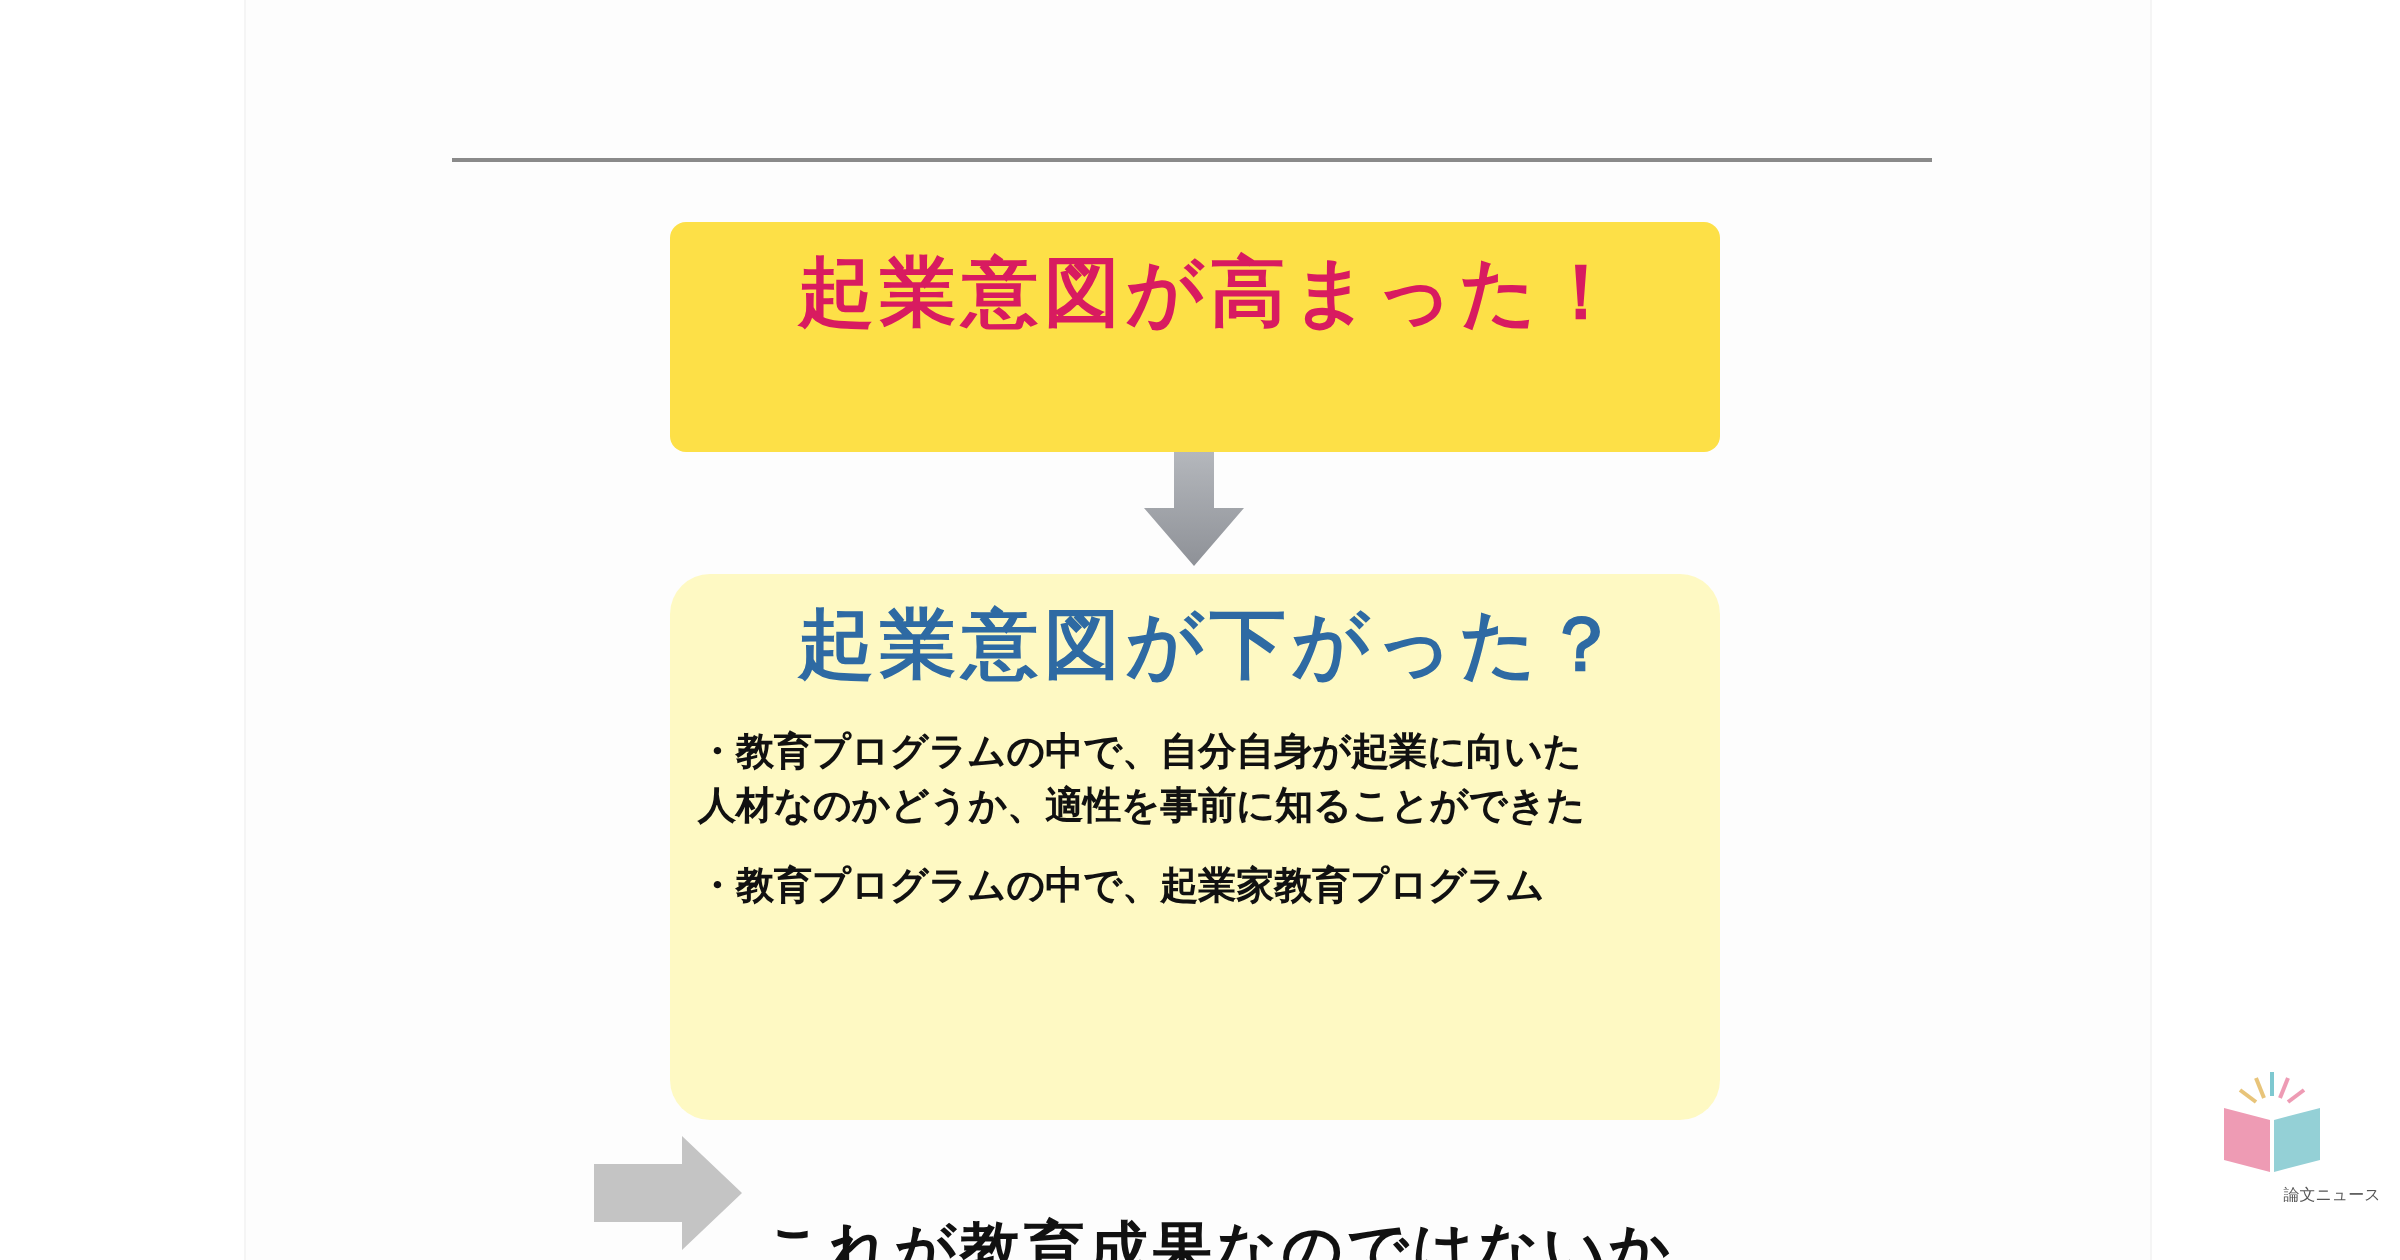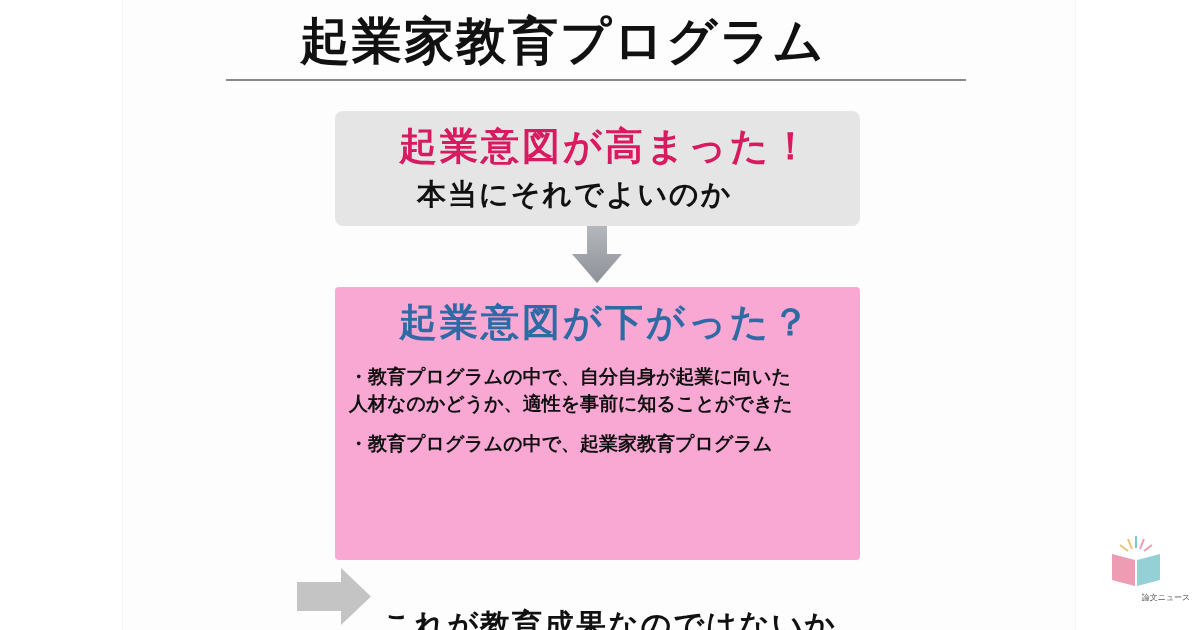--- a/index.html
+++ b/index.html
@@ -19,38 +19,38 @@
       position: absolute; left: 300px; top: 6px; width: 600px; height: 70px;
       font-size: 50px; font-weight: bold; color: #111111; letter-spacing: 2px;
       white-space: nowrap; line-height: 70px;
     }
     .title-rule {
       position: absolute; left: 226px; top: 79px; width: 740px; height: 2px;
       background: #8a8a8a;
     }
     .box-top {
       position: absolute; left: 335px; top: 111px; width: 525px; height: 115px;
-      background: #e5e5e5; border-radius: 8px;
+      background: #fde047; border-radius: 8px;
     }
     .box-top .heading {
       position: absolute; left: 64px; top: 10px;
       font-size: 38px; font-weight: bold; color: #d81b60; letter-spacing: 3px;
       white-space: nowrap;
     }
     .box-top .sub {
       position: absolute; left: 82px; top: 64px;
       font-size: 29px; font-weight: bold; color: #111111; letter-spacing: 2px;
       white-space: nowrap;
     }
     .arrow-down {
       position: absolute; left: 572px; top: 226px; width: 50px; height: 58px;
     }
     .box-bottom {
       position: absolute; left: 335px; top: 287px; width: 525px; height: 273px;
-      background: #f9a8d4; border-radius: 4px;
+      background: #fef9c3; border-radius: 20px;
     }
     .box-bottom .heading {
       position: absolute; left: 64px; top: 10px;
       font-size: 38px; font-weight: bold; color: #2e6aa3; letter-spacing: 3px;
       white-space: nowrap;
     }
     .box-bottom .point {
       position: absolute; left: 14px;
       font-size: 19px; font-weight: bold; color: #111111; line-height: 27px;
       white-space: nowrap;
@@ -75,26 +75,24 @@
       font-size: 8px; color: #555555; text-align: center; white-space: nowrap; margin-left: 28px;
     }
   </style>
 </head>
 <body>
 
 <div class="stage">
   <div class="slide">
   </div>
 
-  <div class="title">起業家教育プログラム</div>
   <div class="title-rule"></div>
 
   <div class="box-top">
     <div class="heading">起業意図が高まった！</div>
-    <div class="sub">本当にそれでよいのか</div>
   </div>
 
   <svg class="arrow-down" viewBox="0 0 50 58">
     <defs>
       <linearGradient id="gd" x1="0" y1="0" x2="0" y2="1">
         <stop offset="0" stop-color="#b4b7bc"></stop>
         <stop offset="1" stop-color="#8e9197"></stop>
       </linearGradient>
     </defs>
     <polygon points="15,0 35,0 35,28 50,28 25,57 0,28 15,28" fill="url(#gd)"></polygon>

